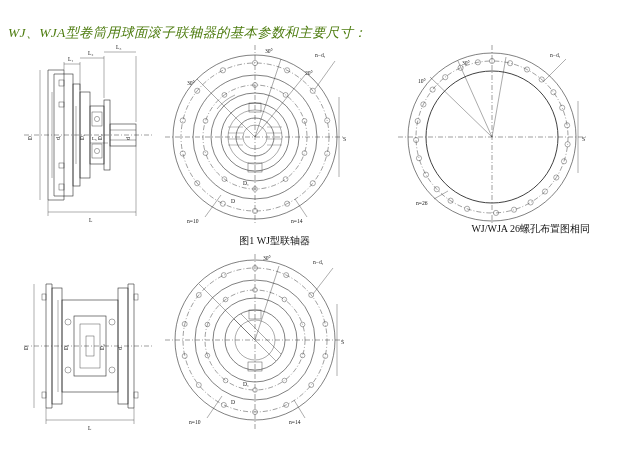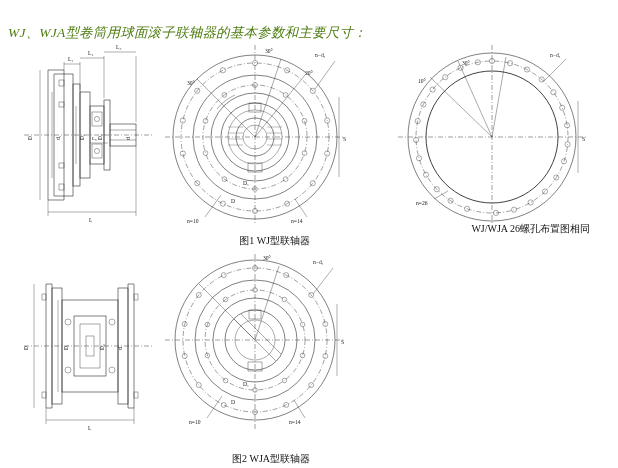--- a/index.html
+++ b/index.html
@@ -375,15 +375,14 @@
 
       <text class="lbl" x="-12" y="46">D₁</text>
       <text class="lbl" x="-24" y="64">D</text>
       <text class="lbl" x="-66" y="84">n=10</text>
       <text class="lbl" x="34" y="84">n=14</text>
       <line x1="-48" y1="78" x2="-33" y2="56" class="dim"></line>
       <line x1="50" y1="78" x2="39" y2="60" class="dim"></line>
     </g>
   </svg>
 
-  <div class="caption" style="left:200px; top:452px; width:110px;">图2 WJA型联轴器</div>
 
 </div>
 
 </body></html>

